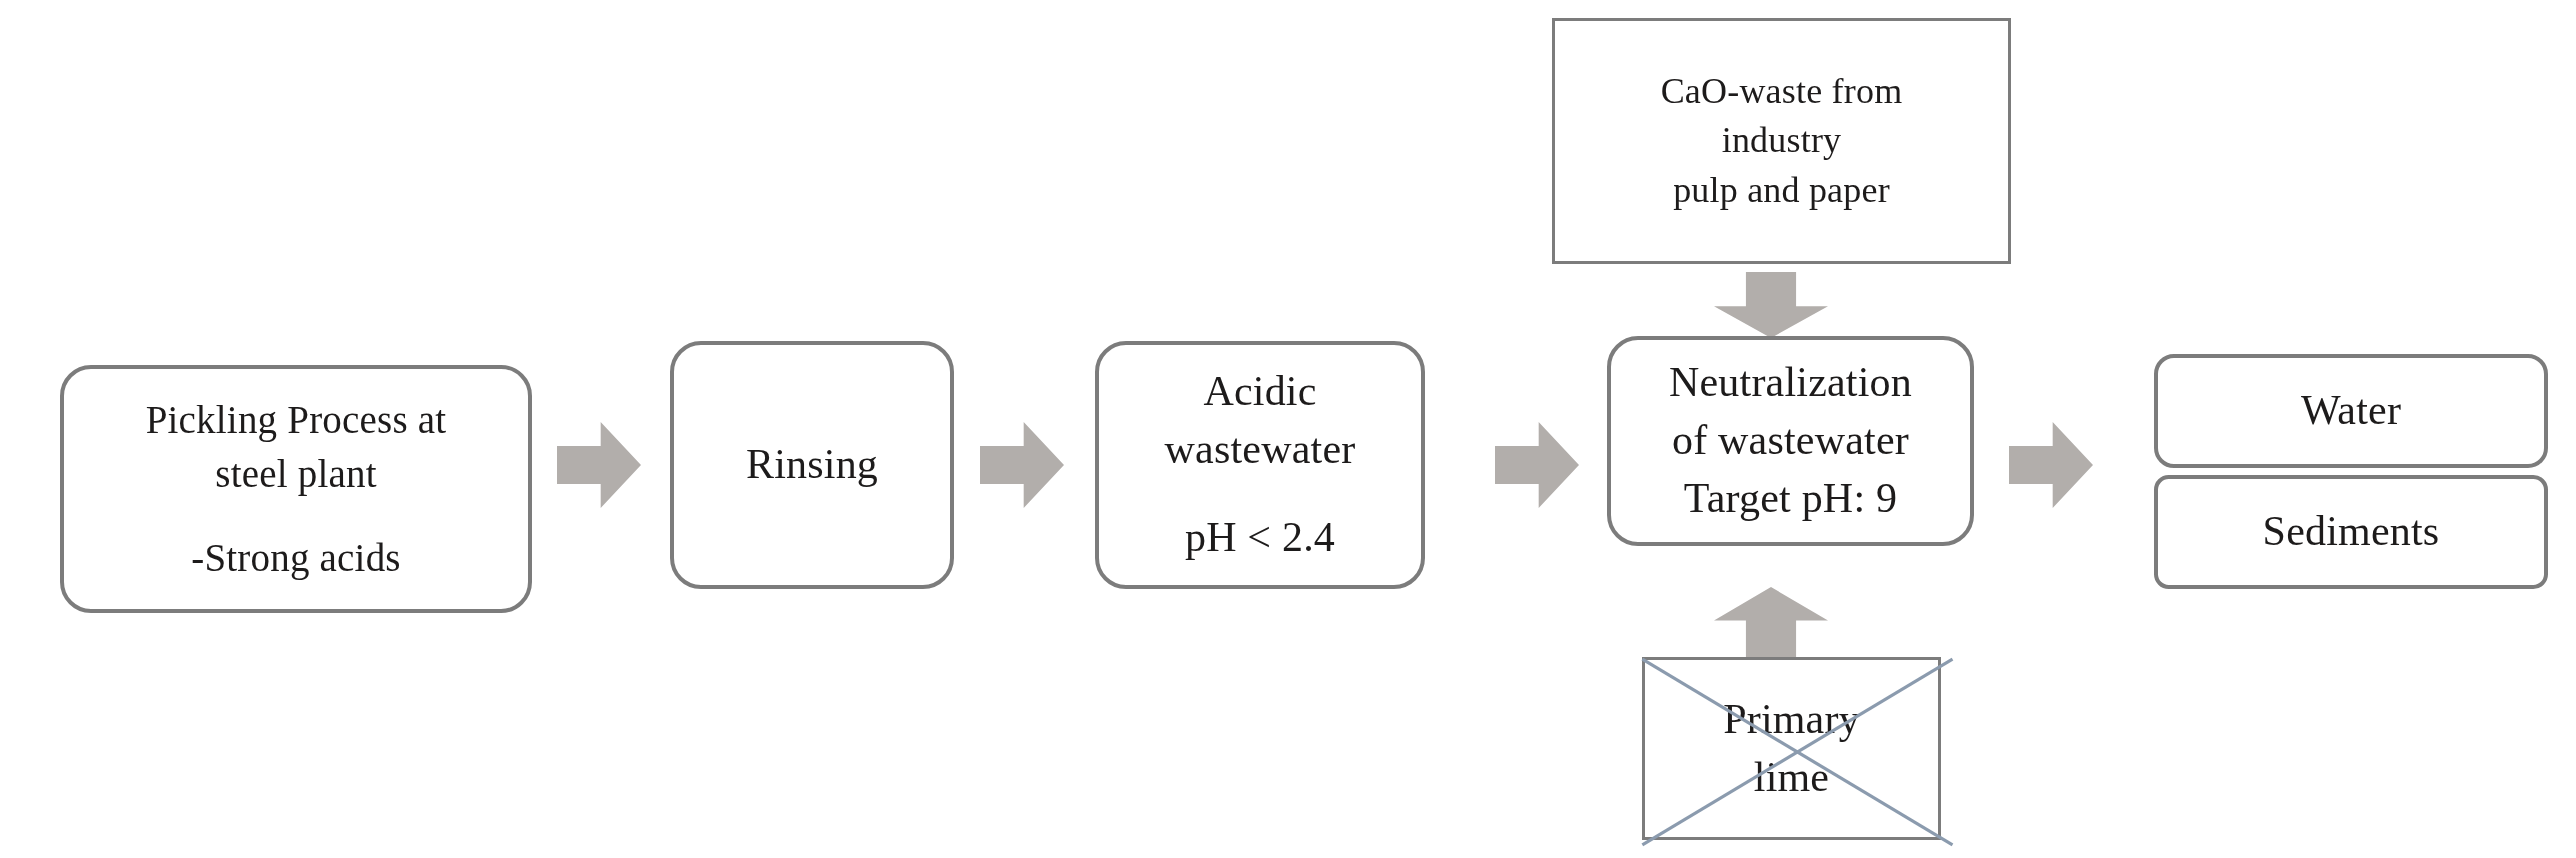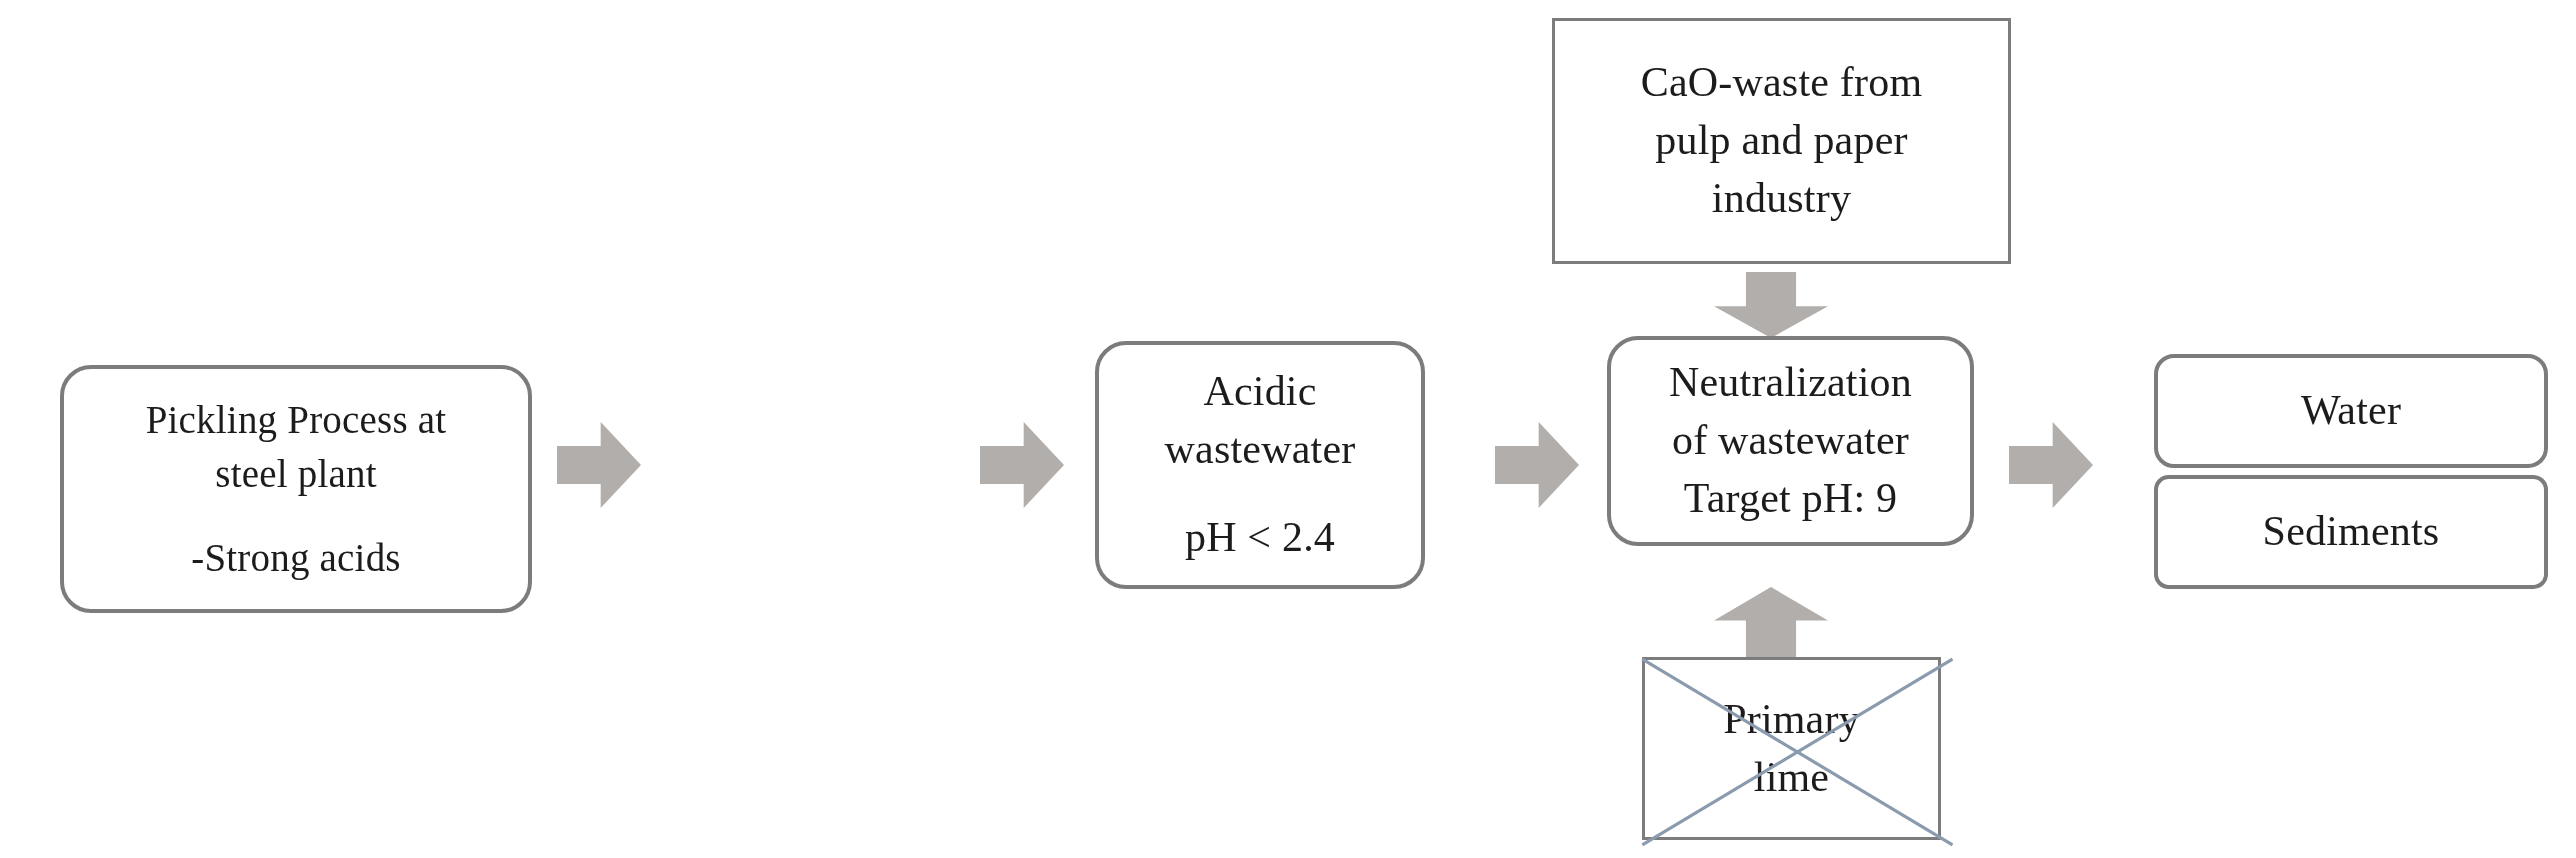--- a/index.html
+++ b/index.html
@@ -72,36 +72,39 @@
 
   <div class="node rounded" style="left:60px; top:341px; width:472px; height:248px; font-size:39px;margin-top:24px;">
     <span class="line">Pickling Process at</span>
     <span class="line">steel plant</span>
     <span class="gap"></span>
     <span class="line">-Strong acids</span>
   </div>
 
   <div class="arrow right" style="left:557px; top:422px; width:84px; height:86px;"></div>
 
+  <div class="node rounded" style="left:670px; top:341px; width:284px; height:248px; font-size:42px;">
+    <span class="line">Rinsing</span>
+  </div>
 
   <div class="arrow right" style="left:980px; top:422px; width:84px; height:86px;"></div>
 
   <div class="node rounded" style="left:1095px; top:341px; width:330px; height:248px; font-size:42px;">
     <span class="line">Acidic</span>
     <span class="line">wastewater</span>
     <span class="gap"></span>
     <span class="line">pH &lt; 2.4</span>
   </div>
 
   <div class="arrow right" style="left:1495px; top:422px; width:84px; height:86px;"></div>
 
-  <div class="node square" style="left:1552px; top:18.3px; width:459px; height:246px; font-size:42px;">
+  <div class="node square" style="left:1552px; top:18.3px; width:459px; height:246px; font-size:36px;">
     <span class="line">CaO-waste from</span>
+    <span class="line">industry</span>
     <span class="line">pulp and paper</span>
-    <span class="line">industry</span>
   </div>
 
   <div class="arrow down" style="left:1714px; top:272px; width:114px; height:66px;"></div>
 
   <div class="node rounded" style="left:1607px; top:336px; width:367px; height:210px; font-size:42px;">
     <span class="line">Neutralization</span>
     <span class="line">of wastewater</span>
     <span class="line">Target pH: 9</span>
   </div>
 

